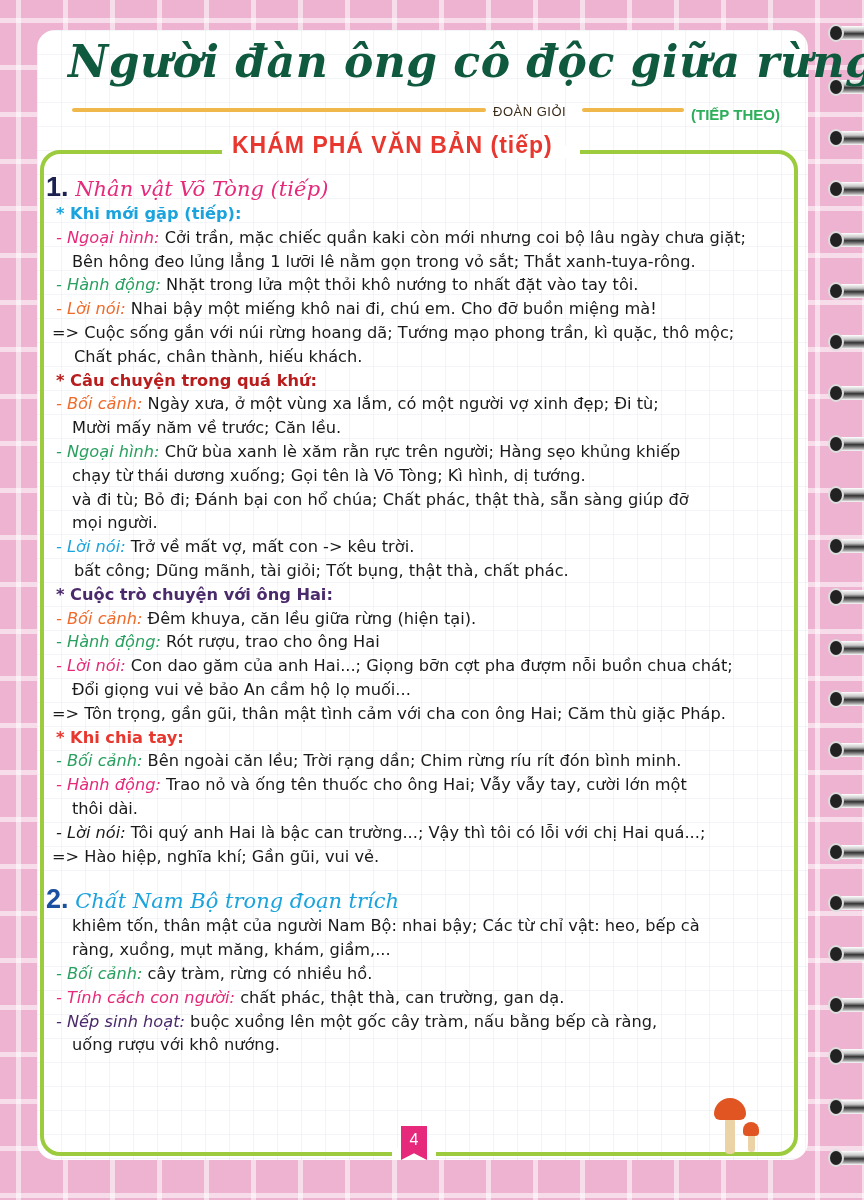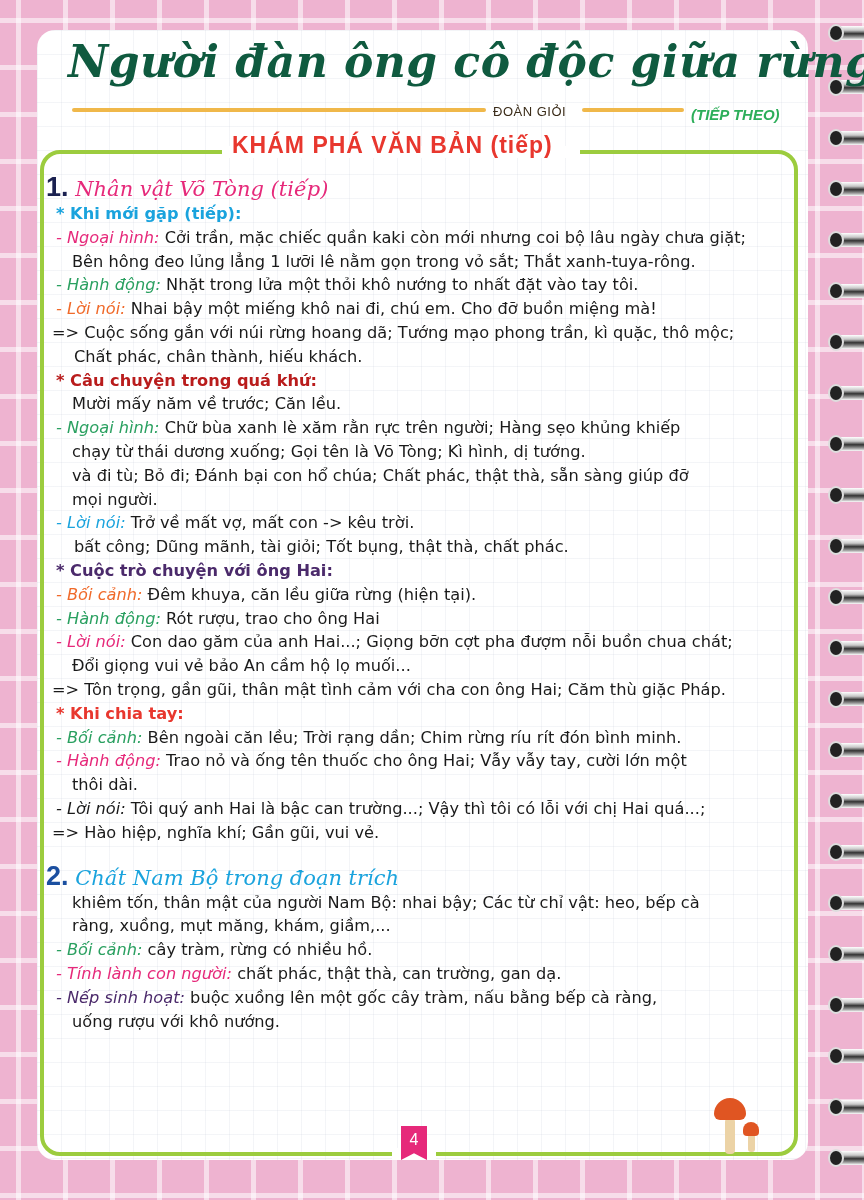--- a/index.html
+++ b/index.html
@@ -29,21 +29,21 @@
   }
   .wave {
     position: absolute; top: 108px; height: 4px; border-radius: 3px; background: #f0b84a;
   }
   .author {
     position: absolute; left: 493px; top: 104px; font-size: 13px; color: #3a2b18;
     font-family: "Liberation Sans", sans-serif; letter-spacing: 0.5px;
   }
   .cont {
     position: absolute; left: 691px; top: 106px; font-size: 15px; color: #2dae5a;
-    font-family: "Liberation Sans", sans-serif; font-style: italic; font-weight: bold;
+    font-family: "Liberation Sans", sans-serif; font-weight: bold;
   }
   .frame {
     position: absolute; left: 40px; top: 150px; width: 758px; height: 1006px;
     border: 4px solid #9ccc3e; border-radius: 20px;
   }
   .frame-gap-top {
     position: absolute; left: 222px; top: 146px; width: 358px; height: 12px; background: #fff;
   }
   .section-head {
     position: absolute; left: 232px; top: 132px; font-size: 23px; font-weight: bold;
@@ -206,20 +206,21 @@
 
   <div class="line sub" style="color:#1aa3dd;">* Khi mới gặp (tiếp):</div>
   <div class="line item"><span class="lbl" style="color:#e6297a;">- Ngoại hình:</span><span> Cởi trần, mặc chiếc quần kaki còn mới nhưng coi bộ lâu ngày chưa giặt;</span></div>
   <div class="line cont-line">Bên hông đeo lủng lẳng 1 lưỡi lê nằm gọn trong vỏ sắt; Thắt xanh-tuya-rông.</div>
   <div class="line item"><span class="lbl" style="color:#2aa060;">- Hành động:</span><span> Nhặt trong lửa một thỏi khô nướng to nhất đặt vào tay tôi.</span></div>
   <div class="line item"><span class="lbl" style="color:#f06a2a;">- Lời nói:</span><span> Nhai bậy một miếng khô nai đi, chú em. Cho đỡ buồn miệng mà!</span></div>
   <div class="line concl">=&gt; Cuộc sống gắn với núi rừng hoang dã; Tướng mạo phong trần, kì quặc, thô mộc;</div>
   <div class="line concl-cont">Chất phác, chân thành, hiếu khách.</div>
 
   <div class="line sub" style="color:#b91c1c;">* Câu chuyện trong quá khứ:</div>
+  <div class="line item"><span class="lbl" style="color:#f06a2a;">- Bối cảnh:</span><span> Ngày xưa, ở một vùng xa lắm, có một người vợ xinh đẹp; Đi tù;</span></div>
   <div class="line cont-line">Mười mấy năm về trước; Căn lều.</div>
   <div class="line item"><span class="lbl" style="color:#2aa060;">- Ngoại hình:</span><span> Chữ bùa xanh lè xăm rằn rực trên người; Hàng sẹo khủng khiếp</span></div>
   <div class="line cont-line">chạy từ thái dương xuống; Gọi tên là Võ Tòng; Kì hình, dị tướng.</div>
   <div class="line cont-line">và đi tù; Bỏ đi; Đánh bại con hổ chúa; Chất phác, thật thà, sẵn sàng giúp đỡ</div>
   <div class="line cont-line">mọi người.</div>
   <div class="line item"><span class="lbl" style="color:#1aa3dd;">- Lời nói:</span><span> Trở về mất vợ, mất con -&gt; kêu trời.</span></div>
   <div class="line concl-cont">bất công; Dũng mãnh, tài giỏi; Tốt bụng, thật thà, chất phác.</div>
 
   <div class="line sub" style="color:#4b2a6b;">* Cuộc trò chuyện với ông Hai:</div>
   <div class="line item"><span class="lbl" style="color:#f06a2a;">- Bối cảnh:</span><span> Đêm khuya, căn lều giữa rừng (hiện tại).</span></div>
@@ -237,21 +238,21 @@
 
   <div class="spacer" style="height:16px;"></div>
 
   <div class="h1">
     <span class="num" style="color:#1b4fa0;">2.</span>
     <span style="color:#1aa3dd;text-align:right;">Chất Nam Bộ trong đoạn trích</span>
   </div>
   <div class="line cont-line">khiêm tốn, thân mật của người Nam Bộ: nhai bậy; Các từ chỉ vật: heo, bếp cà</div>
   <div class="line cont-line">ràng, xuồng, mụt măng, khám, giầm,...</div>
   <div class="line item"><span class="lbl" style="color:#2aa060;">- Bối cảnh:</span><span> cây tràm, rừng có nhiều hồ.</span></div>
-  <div class="line item"><span class="lbl" style="color:#e6297a;">- Tính lành con người:</span><span> chất phác, thật thà, can trường, gan dạ.</span></div>
+  <div class="line item"><span class="lbl" style="color:#e6297a;">- Tính cách con người:</span><span> chất phác, thật thà, can trường, gan dạ.</span></div>
   <div class="line item"><span class="lbl" style="color:#4b2a6b;">- Nếp sinh hoạt:</span><span> buộc xuồng lên một gốc cây tràm, nấu bằng bếp cà ràng,</span></div>
   <div class="line cont-line">uống rượu với khô nướng.</div>
 </div>
 
 <div class="badge-gap"></div>
 <div class="page-badge">4</div>
 
 <div>
   <div class="mush-stem-big"></div>
   <div class="mush-cap-big"></div>

